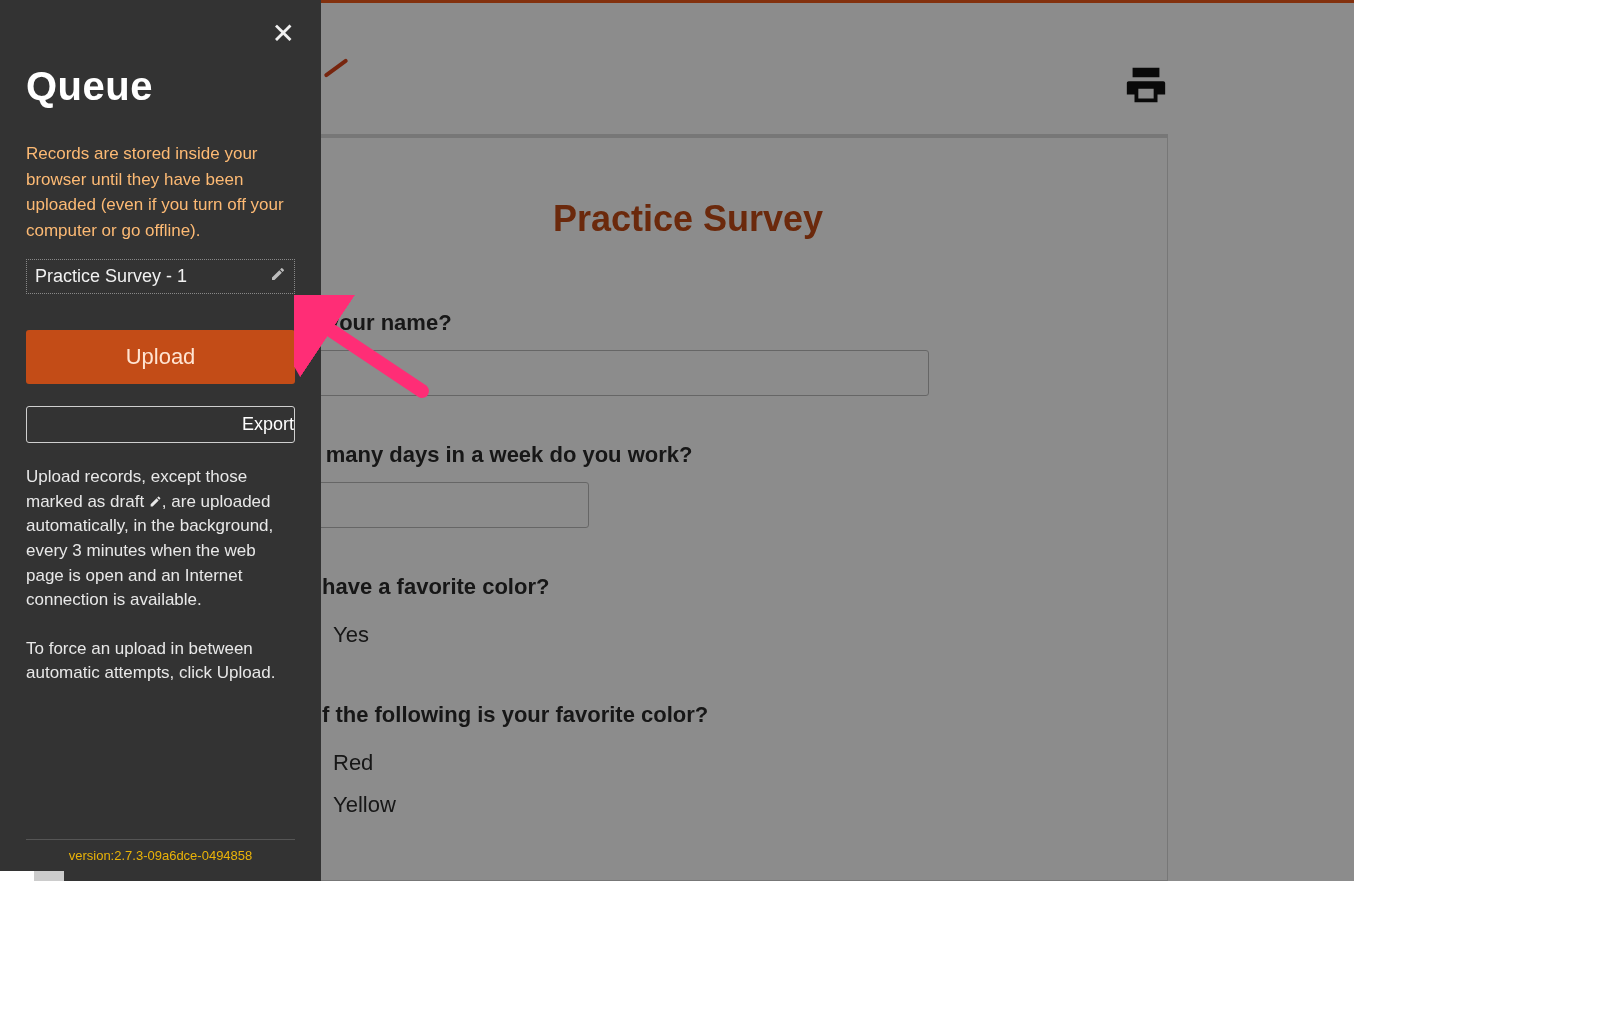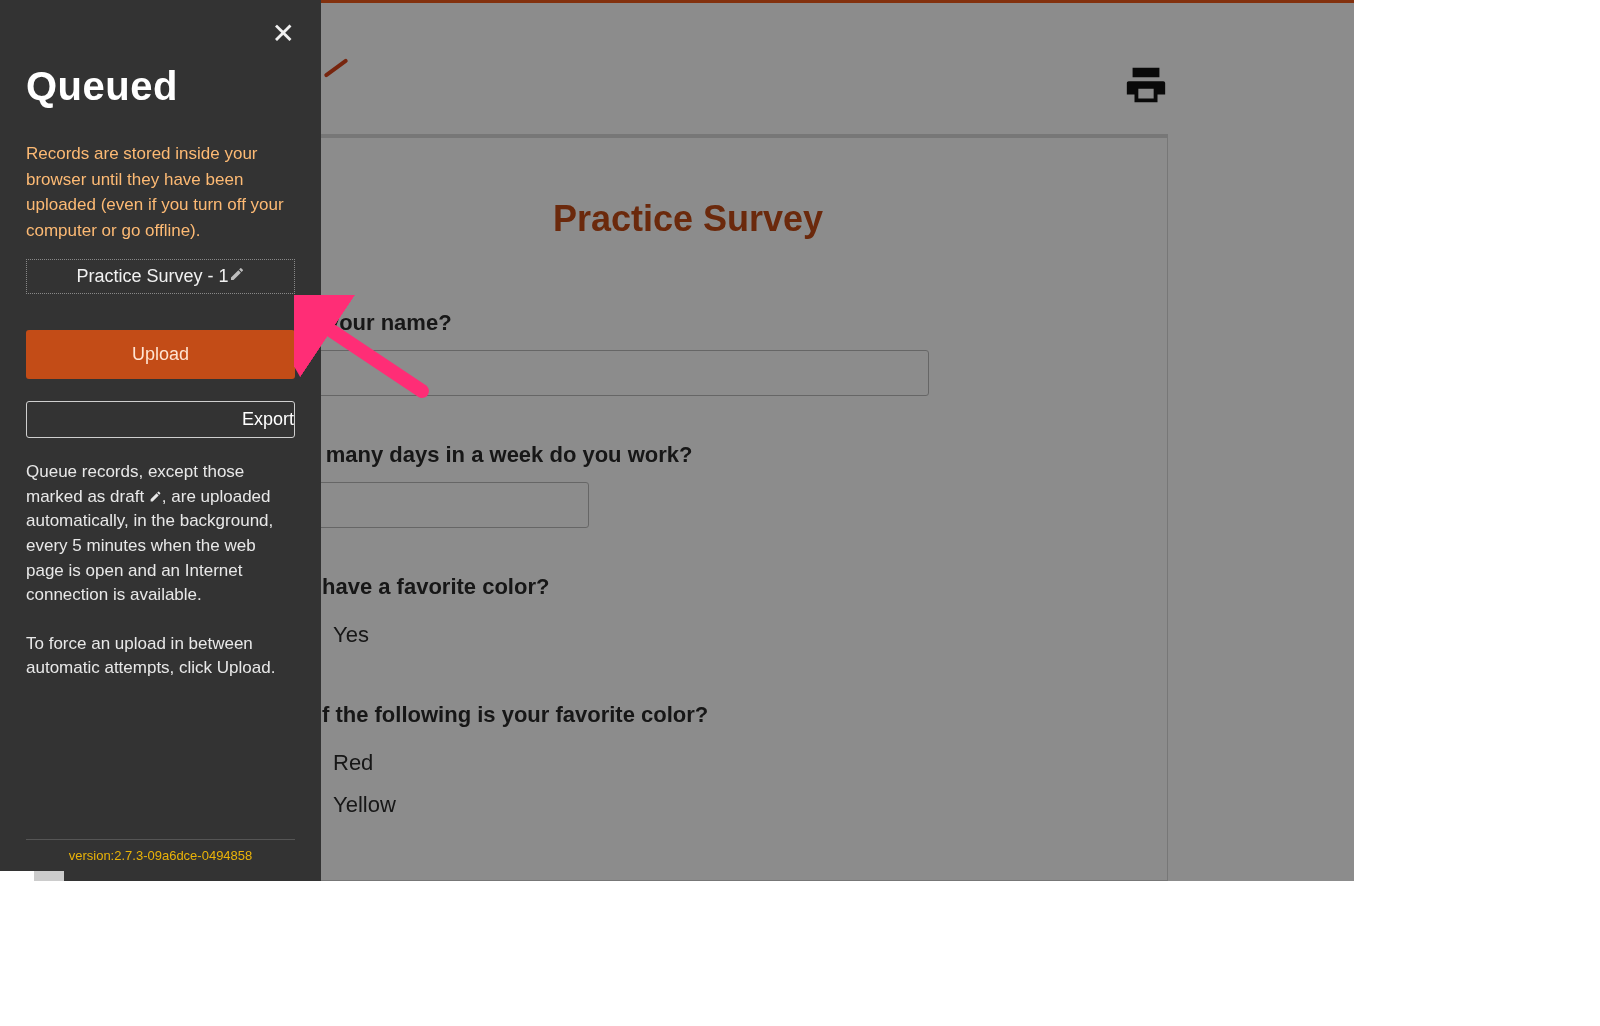--- a/index.html
+++ b/index.html
@@ -39,29 +39,29 @@
     font-size: 40px; font-weight: 700; color: #ffffff;
     margin-top: 44px; margin-bottom: 32px;
     letter-spacing: 0.5px;
   }
   .sidebar .intro {
     font-size: 17px; line-height: 1.5; color: #fdba74; margin-bottom: 16px;
   }
   
   .record-row {
     border: 1px dotted #888; padding: 6px 8px;
-    display: flex; align-items: center; justify-content: center;
+    display: flex; align-items: center; justify-content: space-between;
     font-size: 18px; color: #f1f1f1; margin-bottom: 36px;
   }
   .record-row .pencil { color: #bdbdbd; }
   .record-row .pencil svg { width: 16px; height: 16px; }
   
   .btn {
     display: block; width: 100%; text-align: center;
-    padding: 14px 4px; font-size: 18px; border-radius: 3px;
+    padding: 14px 4px; font-size: 22px; border-radius: 3px;
     cursor: pointer; margin-bottom: 22px;
   }
   .btn-upload {
     background: #c34c17; color: #ffe4d2; border: none;
   }
   .btn-export {
     background: transparent; color: #ffffff; border: 1px solid #cfcfcf;
     font-size: 18px; padding: 7px 0; text-align: right;
   }
   
@@ -165,39 +165,39 @@
         <div class="opt-row">Red</div>
         <div class="opt-row">Yellow</div>
       </div>
     </div>
   </div>
 
   <div class="overlay"></div>
 
   <div class="sidebar">
     <div class="close">✕</div>
-    <h1>Queued</h1>
+    <h1>Queue</h1>
     <p class="intro">Records are stored inside your browser until they have been uploaded (even if you turn off your computer or go offline).</p>
 
     <div class="record-row">
       <span>Practice Survey - 1</span>
       <span class="pencil">
         <svg viewBox="0 0 24 24" fill="currentColor">
             <path d="M3 17.25V21h3.75L17.81 9.94l-3.75-3.75L3 17.25zM20.71 7.04a1 1 0 0 0 0-1.41l-2.34-2.34a1 1 0 0 0-1.41 0l-1.83 1.83 3.75 3.75 1.83-1.83z"></path>
           </svg>
       </span>
     </div>
 
     <button class="btn btn-upload">Upload</button>
     <button class="btn btn-export">Export</button>
 
     <p class="note1">
-      <span>Queue records, except those marked as draft </span><span class="inline-pencil"><svg viewBox="0 0 24 24" fill="currentColor">
+      <span>Upload records, except those marked as draft </span><span class="inline-pencil"><svg viewBox="0 0 24 24" fill="currentColor">
             <path d="M3 17.25V21h3.75L17.81 9.94l-3.75-3.75L3 17.25zM20.71 7.04a1 1 0 0 0 0-1.41l-2.34-2.34a1 1 0 0 0-1.41 0l-1.83 1.83 3.75 3.75 1.83-1.83z"></path>
-          </svg></span><span>, are uploaded automatically, in the background, every 5 minutes when the web page is open and an Internet connection is available.</span>
+          </svg></span><span>, are uploaded automatically, in the background, every 3 minutes when the web page is open and an Internet connection is available.</span>
     </p>
     <p class="note2">To force an upload in between automatic attempts, click Upload.</p>
 
     <hr>
     <div class="version">version:2.7.3-09a6dce-0494858</div>
   </div>
 
   <svg class="arrow" width="140" height="110" viewBox="0 0 140 110">
     <defs>
       <marker id="ah" markerWidth="8" markerHeight="8" refX="2" refY="4" orient="auto">

